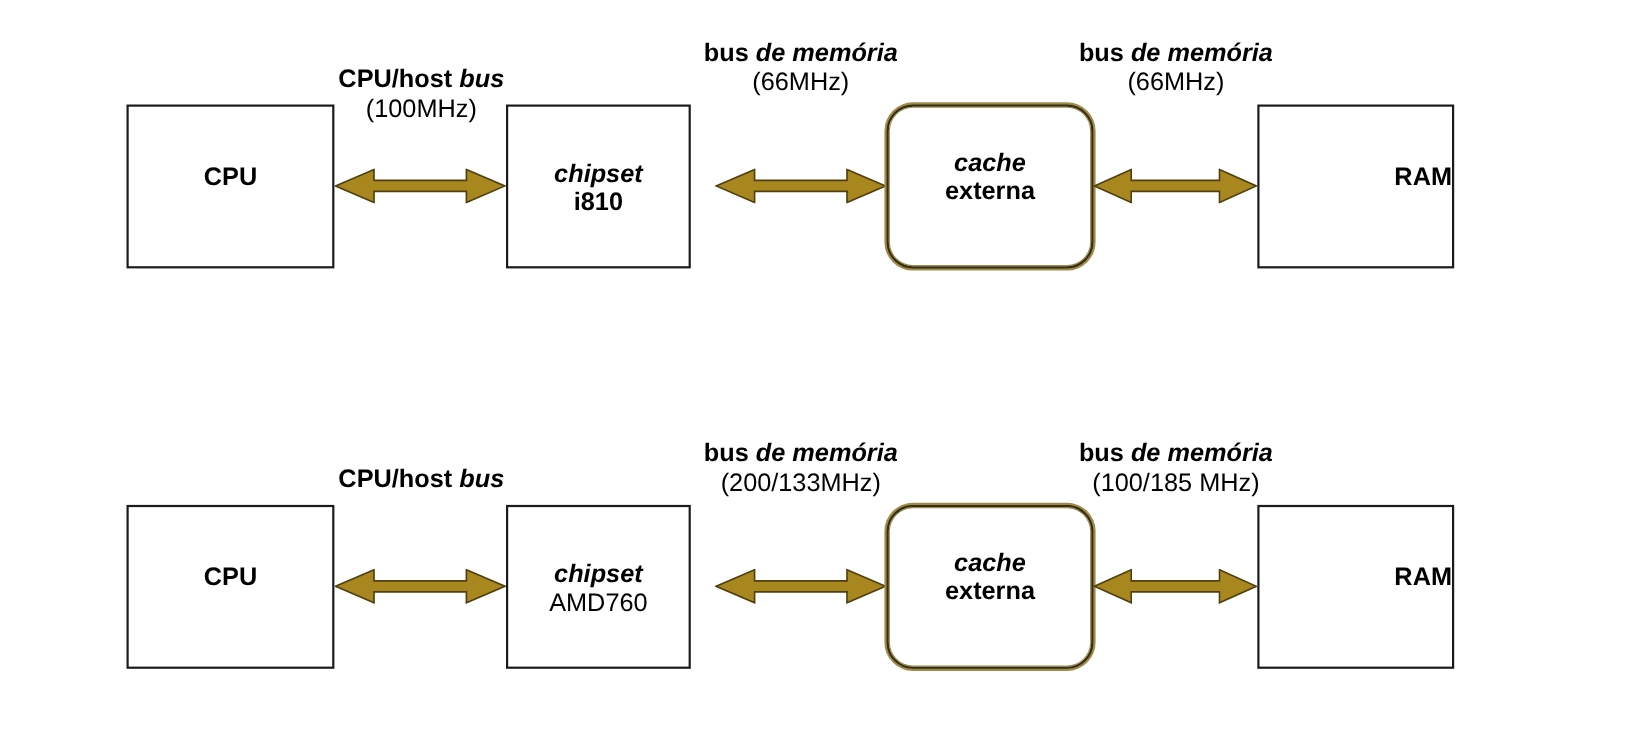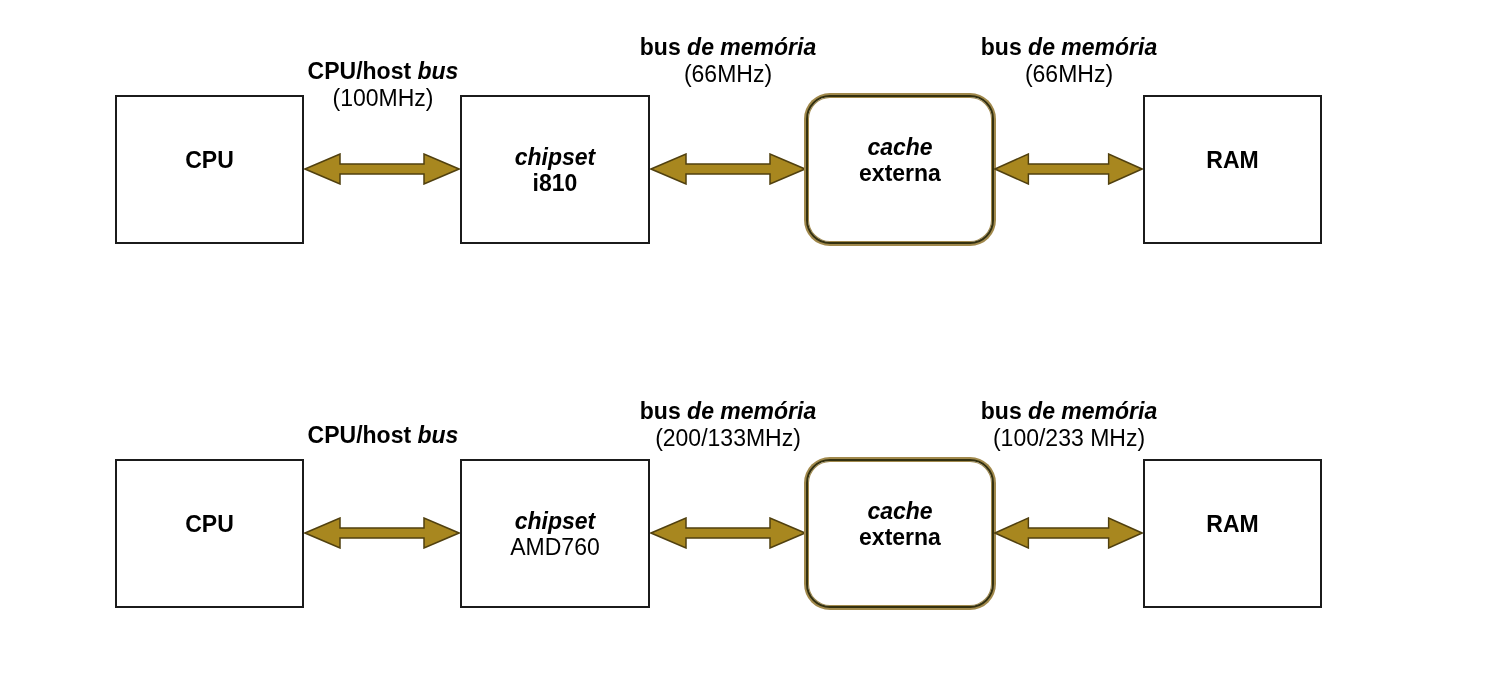--- a/index.html
+++ b/index.html
@@ -47,23 +47,23 @@
     font-size: 23px;
     font-weight: bold;
     line-height: 26px;
   }
   .box .shift-up { transform: translateY(-10px); }
   .box-cache {
     border: 2px solid #33300F;
     box-shadow: 0 0 0 2px var(--cache-border-tan), inset 0 0 0 1px var(--cache-border-tan);
   }
   .col1 { left: 115px; width: 189px; }
-  .col2 { left: 460px; width: 190px; }
+  .col2 { left: 460px; width: 168px; }
   .col3 { left: 806px; width: 188px; border-radius: 24px; }
-  .col4 { left: 1143px; width: 179px; }
+  .col4 { left: 1143px; width: 179px; align-items: flex-end; }
 
   .it { font-style: italic; }
   .w-regular { font-weight: normal; }
 
   
   .bus-label {
     position: absolute;
     top: 34px;
     width: 250px;
     text-align: center;
@@ -157,21 +157,21 @@
       <div class="line1"><span>CPU/host </span><span class="it">bus</span></div>
     </div>
 
     <div class="bus-label pos-label2">
       <div class="line1"><span>bus </span><span class="it">de memória</span></div>
       <div class="freq">(200/133MHz)</div>
     </div>
 
     <div class="bus-label pos-label3">
       <div class="line1"><span>bus </span><span class="it">de memória</span></div>
-      <div class="freq">(100/233 MHz)</div>
+      <div class="freq">(100/185 MHz)</div>
     </div>
 
     <div class="box col1">
       <div class="shift-up">CPU</div>
     </div>
 
     <svg class="arrow pos-arrow1" viewBox="0 0 156 32" preserveAspectRatio="none">
       <polygon points="1,16 36,1 36,11 120,11 120,1 155,16 120,31 120,21 36,21 36,31"></polygon>
     </svg>
 

